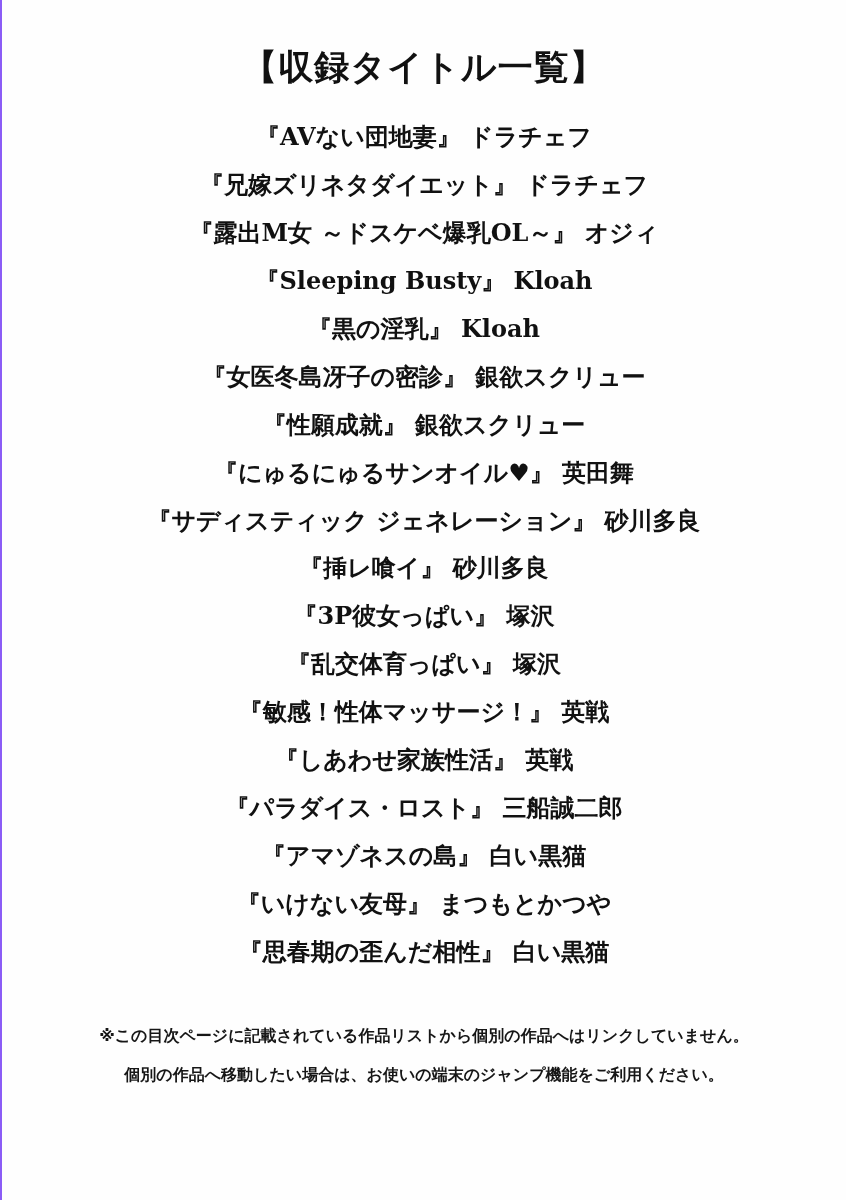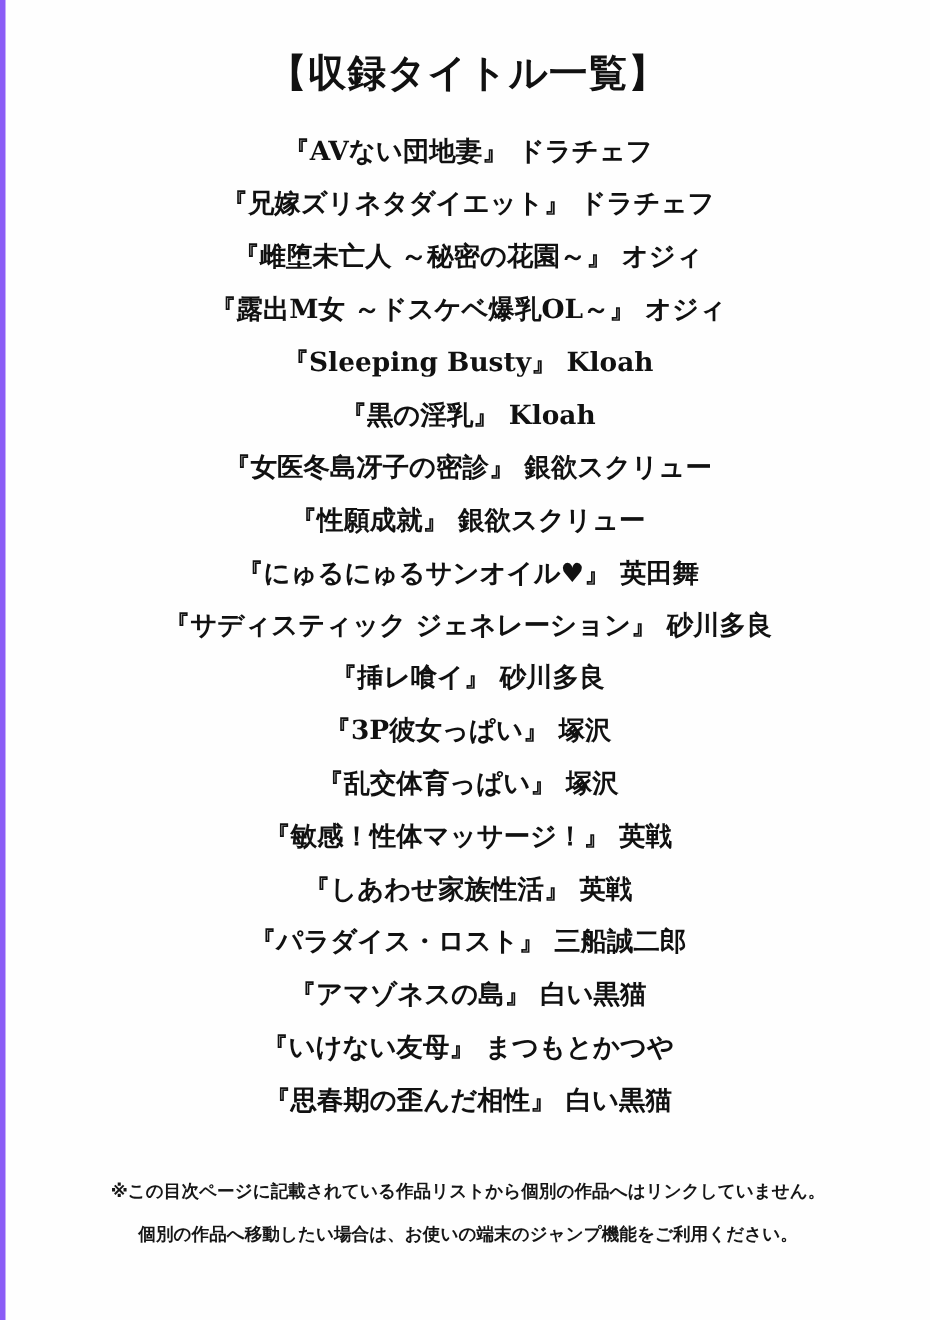--- a/index.html
+++ b/index.html
@@ -12,21 +12,21 @@
     background: #ffffff;
     overflow: hidden;
   }
   .page {
     width: 846px;
     height: 1200px;
     background: #fefefe;
     color: #111111;
     text-align: center;
     overflow: hidden;
-    border-left: 5px solid #8b5cf6;
+    border-left: 2px solid #8b5cf6;
     box-sizing: border-box;
   }
   .title {
     margin: 0;
     padding-top: 47px;
     font-family: "DejaVu Serif", "Liberation Serif", serif;
     font-weight: 700;
     font-size: 35px;
     line-height: 1.15;
     letter-spacing: 1px;
@@ -58,21 +58,20 @@
 </head>
 <body>
 
 <div class="page">
 
   <h1 class="title">【収録タイトル一覧】</h1>
 
   <div class="toc">
     <div class="toc-line">『AVない団地妻』 ドラチェフ</div>
     <div class="toc-line">『兄嫁ズリネタダイエット』 ドラチェフ</div>
-    <div class="toc-line">『雌堕未亡人 ～秘密の花園～』 オジィ</div>
     <div class="toc-line">『露出M女 ～ドスケベ爆乳OL～』 オジィ</div>
     <div class="toc-line">『Sleeping Busty』 Kloah</div>
     <div class="toc-line">『黒の淫乳』 Kloah</div>
     <div class="toc-line">『女医冬島冴子の密診』 銀欲スクリュー</div>
     <div class="toc-line">『性願成就』 銀欲スクリュー</div>
     <div class="toc-line">『にゅるにゅるサンオイル♥』 英田舞</div>
     <div class="toc-line">『サディスティック ジェネレーション』 砂川多良</div>
     <div class="toc-line">『挿レ喰イ』 砂川多良</div>
     <div class="toc-line">『3P彼女っぱい』 塚沢</div>
     <div class="toc-line">『乱交体育っぱい』 塚沢</div>

